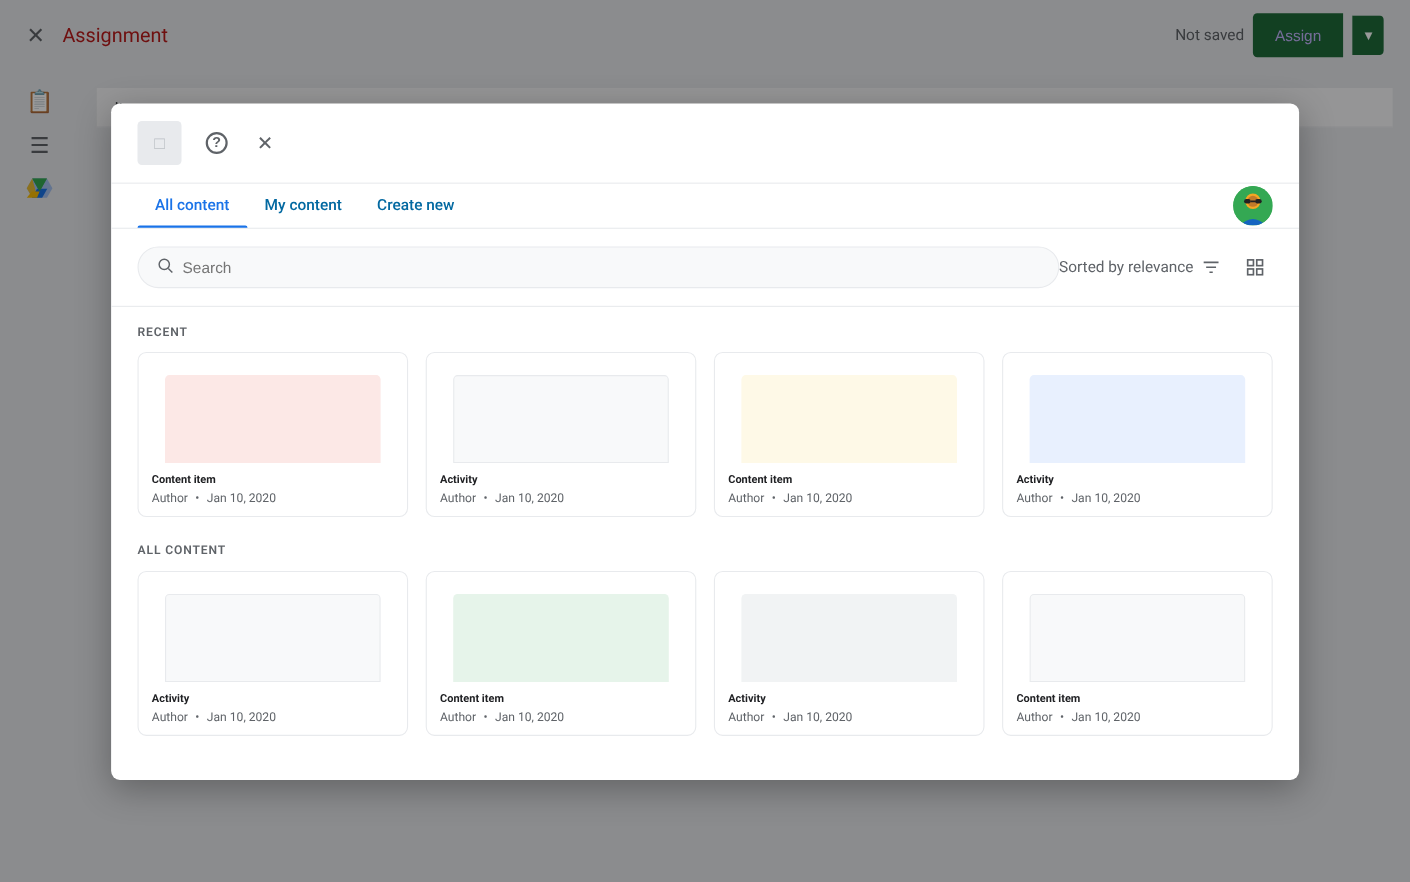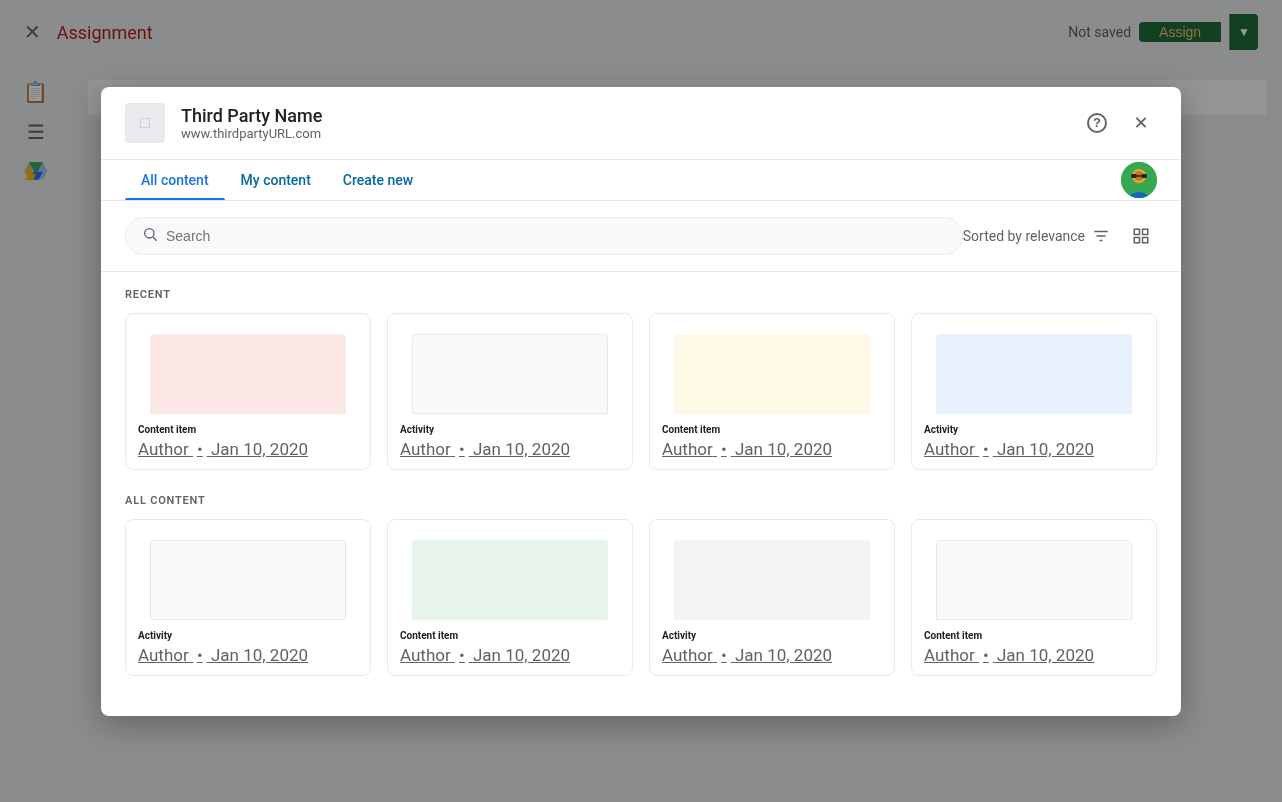--- a/index.html
+++ b/index.html
@@ -48,24 +48,24 @@
       gap: 8px;
     }
 
     .not-saved-text {
       color: #5f6368;
       font-size: 14px;
     }
 
     .assign-btn {
       background: #1e6b3a;
-      color: #fdba74;
+      color: #c4b5fd;
       border: none;
       padding: 0 20px;
-      height: 20px;
+      height: 40px;
       border-radius: 4px 0 0 4px;
       font-size: 14px;
       font-weight: 500;
       cursor: pointer;
     }
 
     .assign-dropdown {
       background: #1e6b3a;
       color: white;
       border: none;
@@ -359,23 +359,22 @@
     }
 
     .card-name {
       font-size: 10px;
       color: #202124;
       font-weight: 700;
       margin-bottom: 4px;
     }
 
     .card-meta {
-      font-size: 17px;
-      color: #5f6368;
-      text-decoration: underline;
+      font-size: 11px;
+      color: #5f6368;
     }
 
     .card-meta-dot {
       margin: 0 4px;
     }
 
     
     .drive-icon {
       width: 28px;
       height: 28px;
@@ -427,24 +426,20 @@
     </div>
   </div>
 </div>
 
 <div class="overlay">
   <div class="modal">
 
     <div class="modal-header">
       <div class="modal-logo">
         <span>□</span>
-      </div>
-      <div class="modal-header-info">
-        <div class="modal-title">Third Party Name</div>
-        <div class="modal-url">www.thirdpartyURL.com</div>
       </div>
       <div class="modal-header-actions">
         <button class="modal-icon-btn">
           <span style="border:2px solid #5f6368;border-radius:50%;width:20px;height:20px;display:flex;align-items:center;justify-content:center;font-size:13px;font-weight:bold;">?</span>
         </button>
         <button class="modal-icon-btn">
           <span>✕</span>
         </button>
       </div>
     </div>

